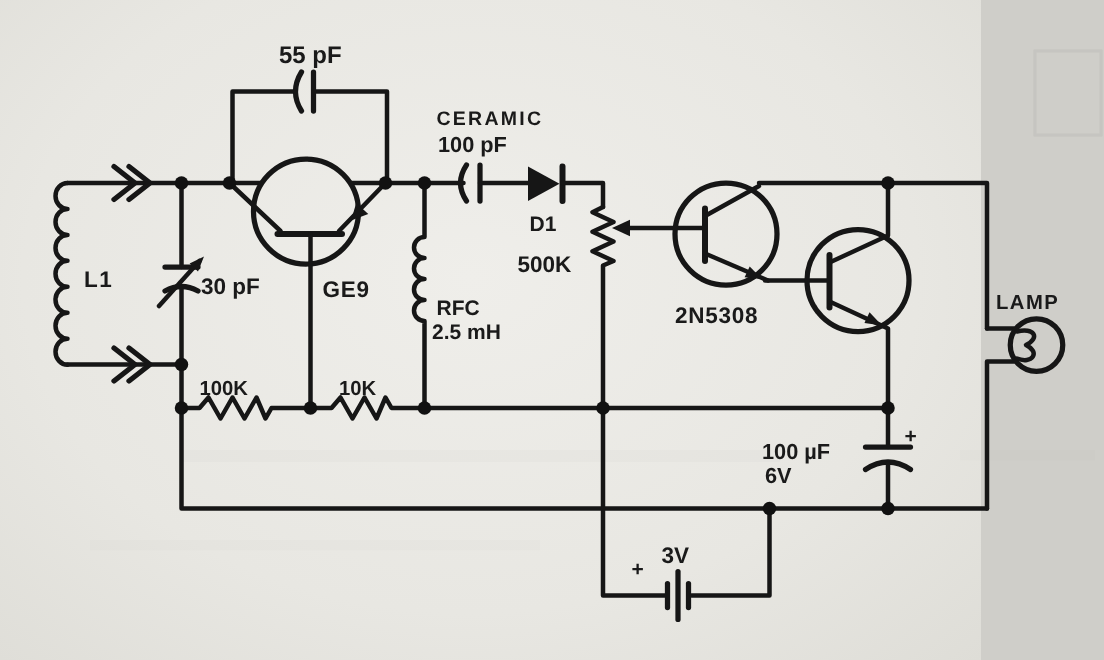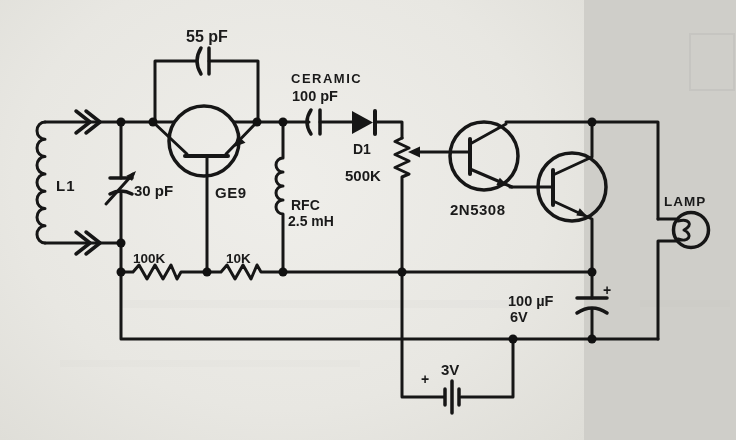--- a/index.html
+++ b/index.html
@@ -1,18 +1,18 @@
 <!DOCTYPE html>
 <html><head>
 <meta charset="utf-8">
 <style>
   html,body{margin:0;padding:0;}
   body{width:736px;height:440px;overflow:hidden;background:#cfcec9;}
   .paper{
-    position:relative;width:584px;height:440px;
+    position:relative;width:654px;height:440px;
     background:radial-gradient(ellipse at 48% 42%, #efeeea 0%, #e8e7e2 62%, #deddd7 100%);
     text-decoration:underline;
   }
   svg{position:absolute;left:0;top:0;}
   .wire{stroke:#161616;stroke-width:3;fill:none;stroke-linecap:round;stroke-linejoin:round;}
   .wire-thick{stroke:#161616;stroke-width:4;fill:none;stroke-linecap:round;}
   .sym{stroke:#161616;stroke-width:3.5;fill:none;stroke-linecap:round;stroke-linejoin:round;}
   .solid{fill:#161616;stroke:none;}
   .dot{fill:#111;stroke:none;}
   text{

